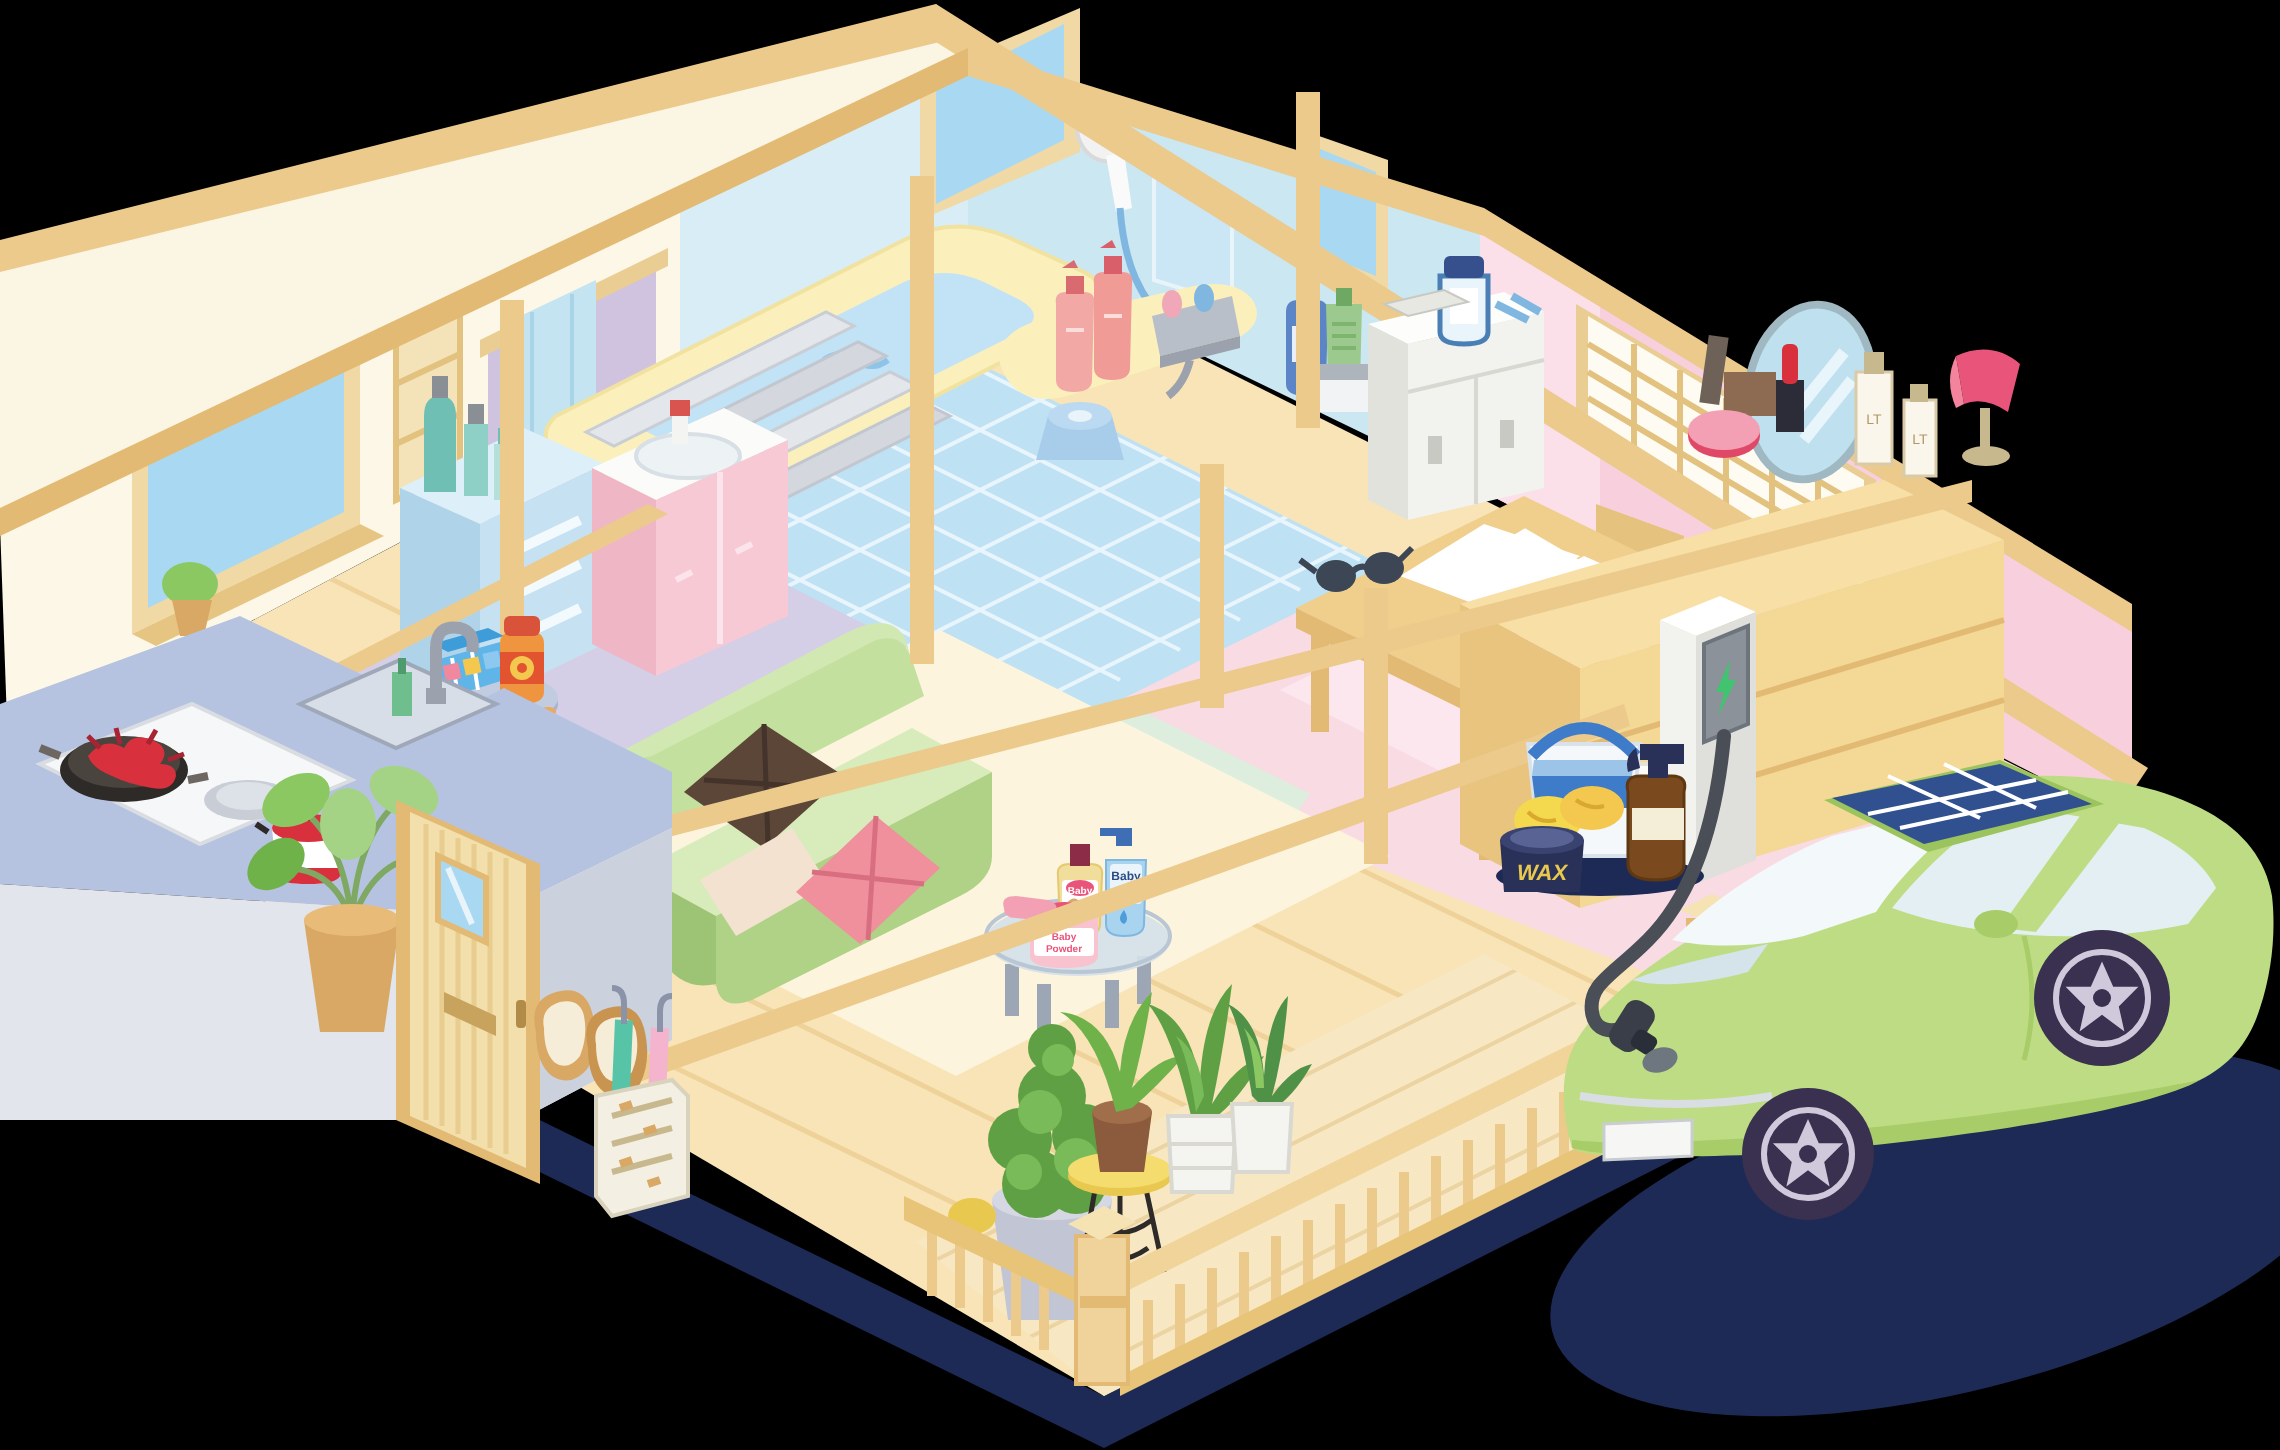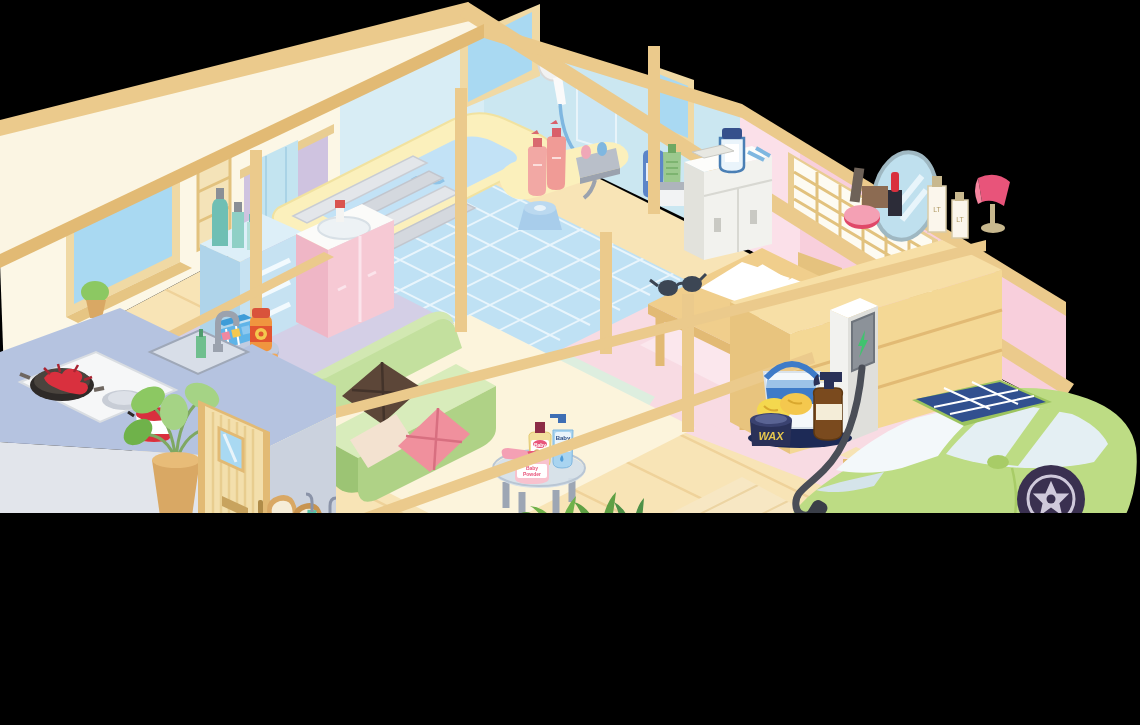--- a/index.html
+++ b/index.html
@@ -1,16 +1,16 @@
 <!DOCTYPE html>
 <html><head>
 <meta charset="utf-8">
 <style>
   html,body{margin:0;padding:0;background:#000;}
-  .stage{position:relative;width:1140px;height:513px;background:#000;overflow:hidden;font-family:"Liberation Sans",sans-serif;}
+  .stage{position:relative;width:1140px;height:725px;background:#000;overflow:hidden;font-family:"Liberation Sans",sans-serif;}
   svg{display:block;width:1140px;height:725px;}
   text{font-family:"Liberation Sans",sans-serif;}
 </style>
 </head>
 <body style="background: rgb(0, 0, 0);">
 
 <div class="stage">
 <svg viewBox="0 0 1140 725">
 
   <g>

